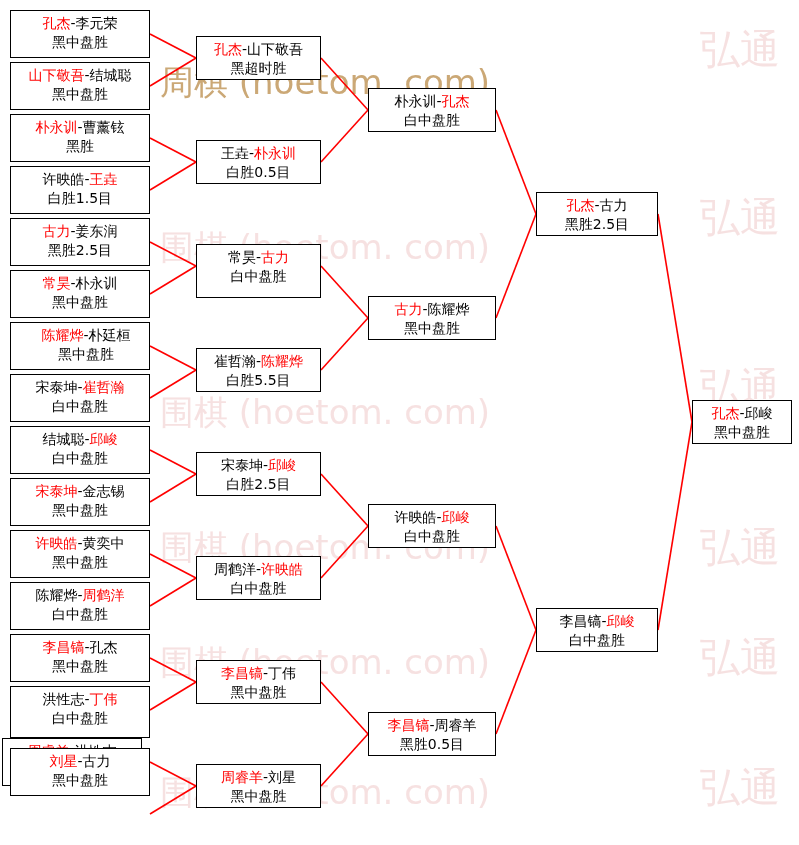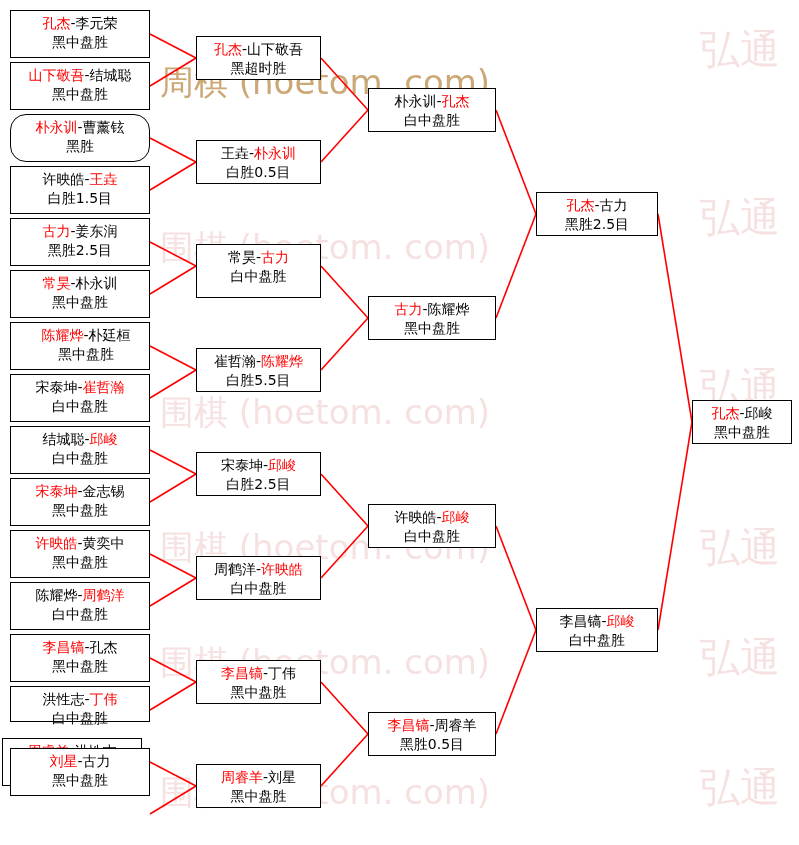--- a/index.html
+++ b/index.html
@@ -121,21 +121,21 @@
     </svg>
   <div id="matches">
       <div class="match" style="left: 10px; top: 10px; width: 140px; height: 48px; border-color: rgb(0, 0, 0);">
         <span class="ln"><span class="w">孔杰</span><span class="sep">-</span><span class="l">李元荣</span></span>
         <span class="ln">黑中盘胜</span>
       </div>
       <div class="match" style="left: 10px; top: 62px; width: 140px; height: 48px; border-color: rgb(0, 0, 0);">
         <span class="ln"><span class="w">山下敬吾</span><span class="sep">-</span><span class="l">结城聪</span></span>
         <span class="ln">黑中盘胜</span>
       </div>
-      <div class="match" style="left: 10px; top: 114px; width: 140px; height: 48px; border-color: rgb(0, 0, 0); border-radius: 16px;">
+      <div class="match" style="left: 10px; top: 114px; width: 140px; height: 48px; border-color: rgb(0, 0, 0);">
         <span class="ln"><span class="w">朴永训</span><span class="sep">-</span><span class="l">曹薰铉</span></span>
         <span class="ln">黑胜</span>
       </div>
       <div class="match" style="left: 10px; top: 166px; width: 140px; height: 48px; border-color: rgb(0, 0, 0);">
         <span class="ln"><span class="l">许映皓</span><span class="sep">-</span><span class="w">王垚</span></span>
         <span class="ln">白胜1.5目</span>
       </div>
       <div class="match" style="left: 10px; top: 218px; width: 140px; height: 48px; border-color: rgb(0, 0, 0);">
         <span class="ln"><span class="w">古力</span><span class="sep">-</span><span class="l">姜东润</span></span>
         <span class="ln">黑胜2.5目</span>
@@ -165,21 +165,21 @@
         <span class="ln">黑中盘胜</span>
       </div>
       <div class="match" style="left: 10px; top: 582px; width: 140px; height: 48px; border-color: rgb(0, 0, 0);">
         <span class="ln"><span class="l">陈耀烨</span><span class="sep">-</span><span class="w">周鹤洋</span></span>
         <span class="ln">白中盘胜</span>
       </div>
       <div class="match" style="left: 10px; top: 634px; width: 140px; height: 48px; border-color: rgb(0, 0, 0);">
         <span class="ln"><span class="w">李昌镐</span><span class="sep">-</span><span class="l">孔杰</span></span>
         <span class="ln">黑中盘胜</span>
       </div>
-      <div class="match" style="left: 10px; top: 686px; width: 140px; height: 36px; border-color: rgb(0, 0, 0);">
+      <div class="match" style="left: 10px; top: 686px; width: 140px; height: 52px; border-color: rgb(0, 0, 0);">
         <span class="ln"><span class="l">洪性志</span><span class="sep">-</span><span class="w">丁伟</span></span>
         <span class="ln">白中盘胜</span>
       </div>
       <div class="match" style="left: 2px; top: 738px; width: 140px; height: 48px; border-color: rgb(0, 0, 0);">
         <span class="ln"><span class="w">周睿羊</span><span class="sep">-</span><span class="l">洪性志</span></span>
         <span class="ln">黑中盘胜</span>
       </div>
       <div class="match" style="left: 10px; top: 748px; width: 140px; height: 48px; border-color: rgb(0, 0, 0);">
         <span class="ln"><span class="w">刘星</span><span class="sep">-</span><span class="l">古力</span></span>
         <span class="ln">黑中盘胜</span>

